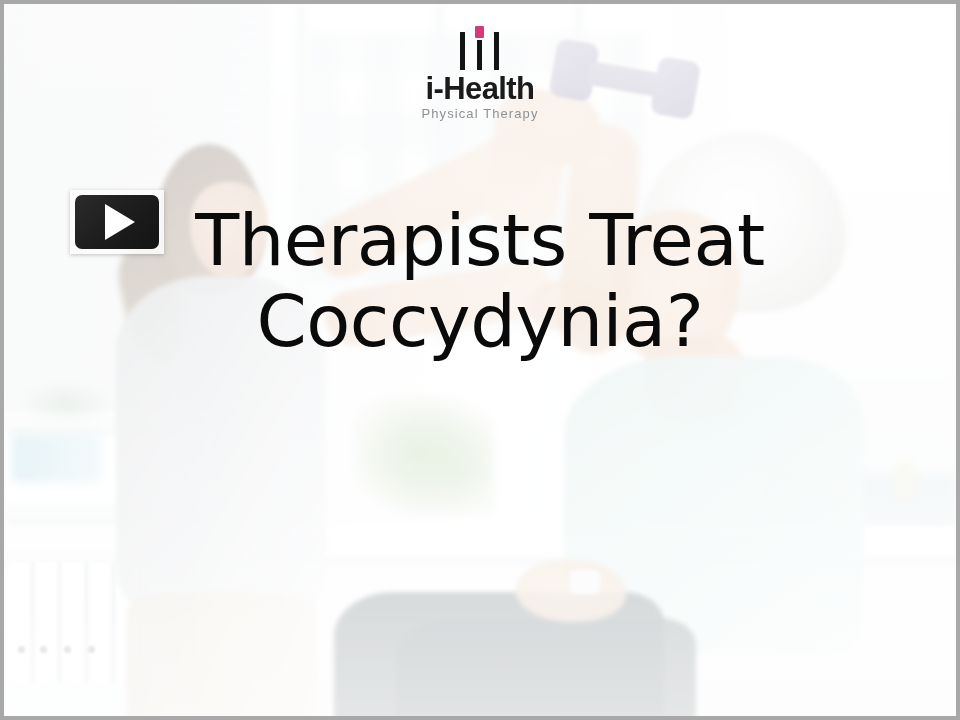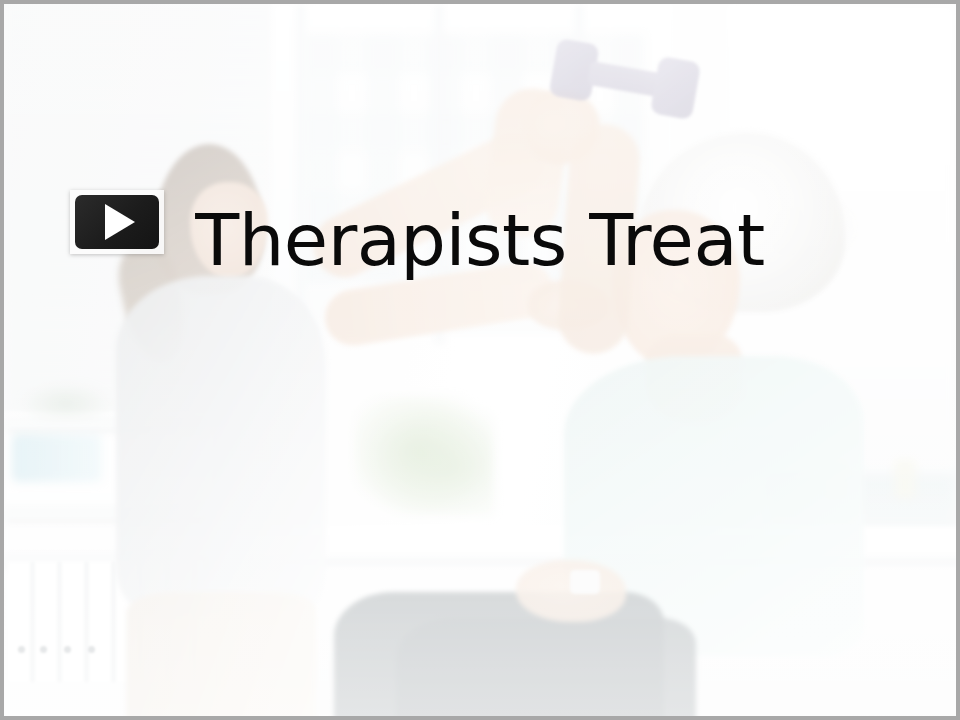--- a/index.html
+++ b/index.html
@@ -585,24 +585,35 @@
     <div class="dumbbell">
       <div class="db-weight" style="left:0;"></div>
       <div class="db-bar"></div>
       <div class="db-weight" style="left:103px;"></div>
     </div>
 
     <div class="photo-wash"></div>
     <div class="photo-wash-2"></div>
   </div>
 
+  <div class="logo">
+    <div class="logo-mark">
+      <div class="logo-dot"></div>
+      <div class="logo-bar left"></div>
+      <div class="logo-bar mid"></div>
+      <div class="logo-bar right"></div>
+    </div>
+    <div class="logo-name">i-Health</div>
+    <div class="logo-tagline">Physical Therapy</div>
+  </div>
 
   <div class="play-button" role="button" aria-label="Play">
     <div class="play-button-inner">
       <div class="play-triangle"></div>
     </div>
   </div>
 
   <div class="title-block">
     <span class="title-line">Therapists Treat</span>
+    <span class="title-line">Coccydynia?</span>
   </div>
 
 </div>
 
 </body></html>

